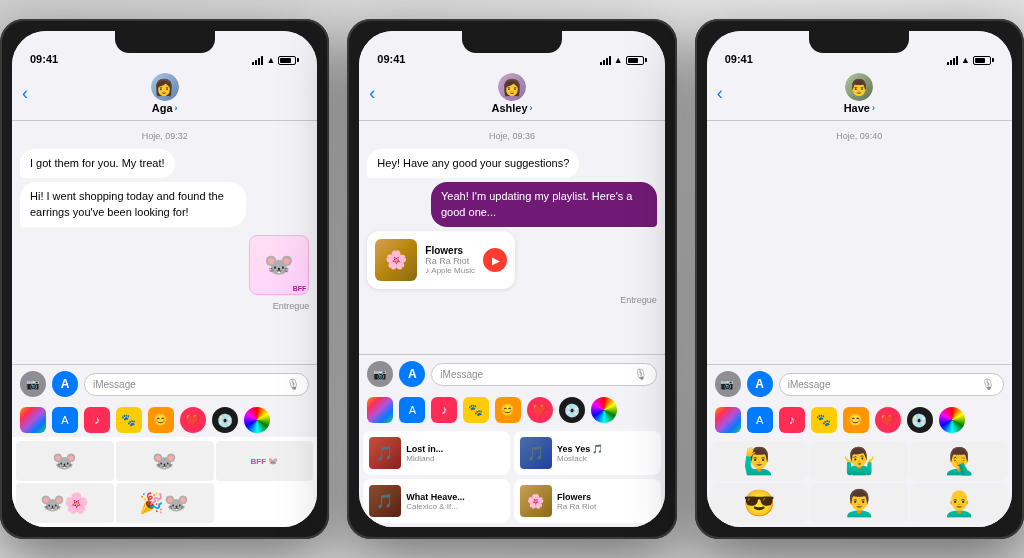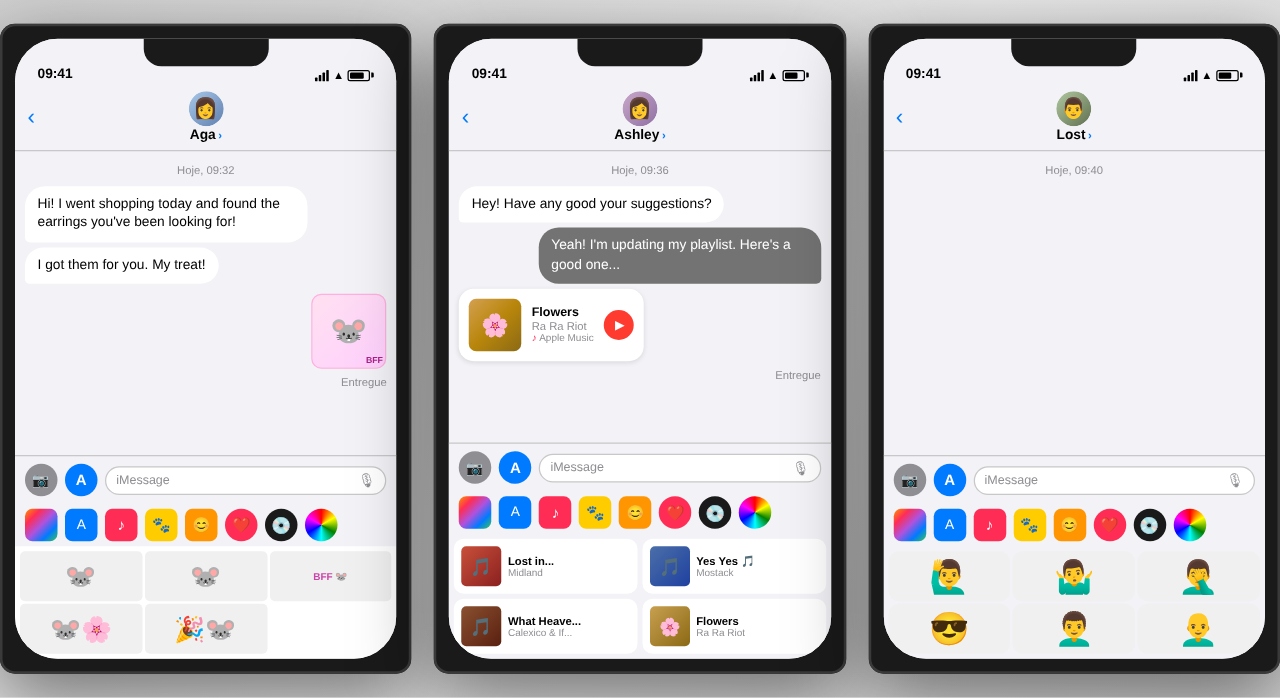--- a/index.html
+++ b/index.html
@@ -19,21 +19,21 @@
       align-items: center;
       justify-content: center;
       width: 100%;
       height: 100%;
       background: linear-gradient(135deg, #d0d0d0 0%, #e8e8e8 50%, #d5d5d5 100%);
     }
     .phone {
       width: 330px;
       height: 520px;
       background: #1a1a1a;
-      border-radius: 12px;
+      border-radius: 24px;
       position: relative;
       box-shadow: 0 20px 60px rgba(0,0,0,0.5), inset 0 0 0 2px #3a3a3a;
       overflow: hidden;
       padding-left: 28px;
     }
     .phone-screen {
       position: absolute;
       top: 12px;
       left: 12px;
       right: 12px;
@@ -142,21 +142,21 @@
       font-size: 11px;
       line-height: 1.4;
     }
     .msg-received {
       background: #fff;
       border-radius: 16px 16px 16px 4px;
       color: #000;
       align-self: flex-start;
     }
     .msg-sent {
-      background: #737373;
+      background: #701a75;
       border-radius: 16px 16px 4px 16px;
       color: #fff;
       align-self: flex-end;
     }
     .msg-status {
       text-align: right;
       font-size: 9px;
       color: #8e8e93;
       margin-top: 2px;
     }
@@ -450,22 +450,22 @@
           </div>
           <div class="nav-name">
             <span>Aga</span>
             <span class="nav-chevron">›</span>
           </div>
         </div>
       </div>
 
       <div class="messages-area">
         <div class="msg-meta">Hoje, 09:32</div>
+        <div class="msg-bubble msg-received">I got them for you. My treat!</div>
         <div class="msg-bubble msg-received">Hi! I went shopping today and found the earrings you've been looking for!</div>
-        <div class="msg-bubble msg-received">I got them for you. My treat!</div>
 
         <div style="align-self:flex-end;margin-top:4px;">
           <div style="background:linear-gradient(135deg,#ffe0f0,#ffd0ff);border-radius:8px;padding:4px;text-align:center;width:60px;height:60px;display:flex;align-items:center;justify-content:center;font-size:8px;font-weight:700;color:#cc44aa;border:1px solid #ffb0e0;position:relative;">
             <span style="font-size:24px;">🐭</span>
             <span style="position:absolute;bottom:2px;right:2px;font-size:7px;font-weight:800;color:#aa2288;">BFF</span>
           </div>
         </div>
         <div class="msg-status">Entregue</div>
       </div>
 
@@ -641,21 +641,21 @@
 
       <div class="nav-bar">
         <div class="nav-back">
           <span style="color:#007aff;font-size:18px;">‹</span>
         </div>
         <div class="nav-center">
           <div class="nav-avatar">
             <div style="width:100%;height:100%;border-radius:50%;background:linear-gradient(135deg,#b0c8a0,#607050);display:flex;align-items:center;justify-content:center;font-size:16px;">👨</div>
           </div>
           <div class="nav-name">
-            <span>Lost</span>
+            <span>Have</span>
             <span class="nav-chevron">›</span>
           </div>
         </div>
       </div>
 
       <div class="messages-area">
         <div class="msg-meta">Hoje, 09:40</div>
       </div>
 
       <div class="input-bar">

